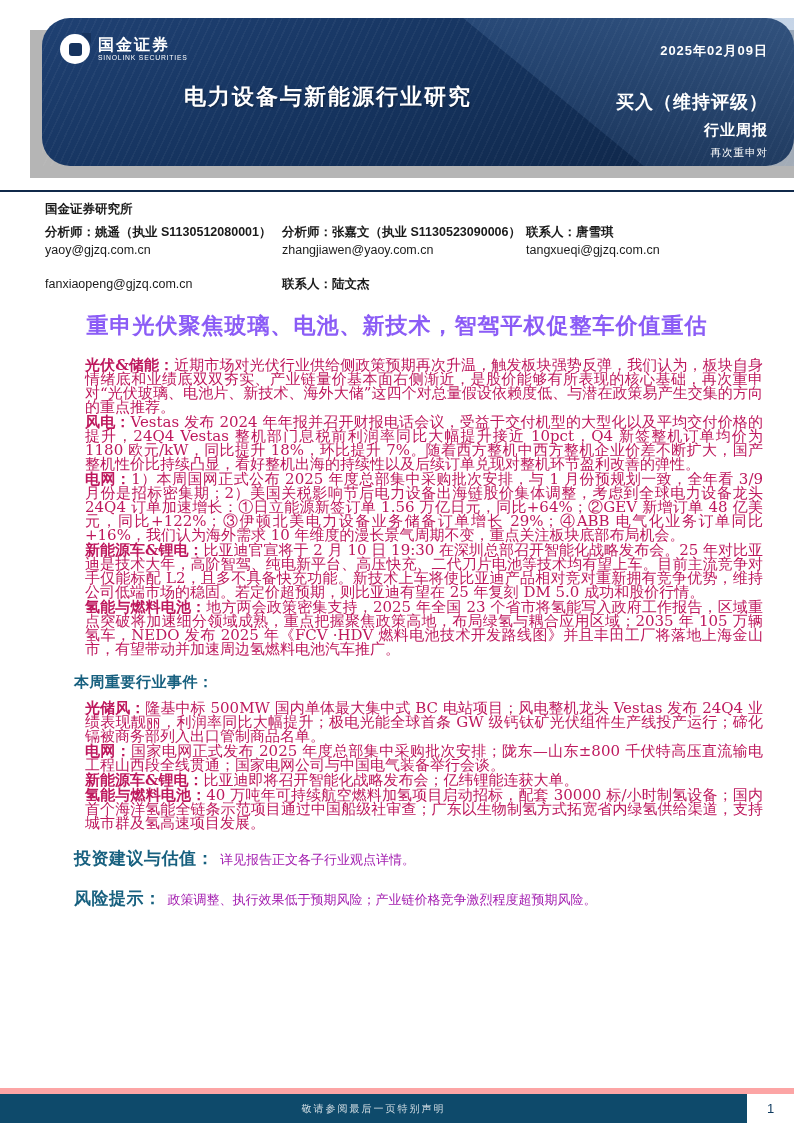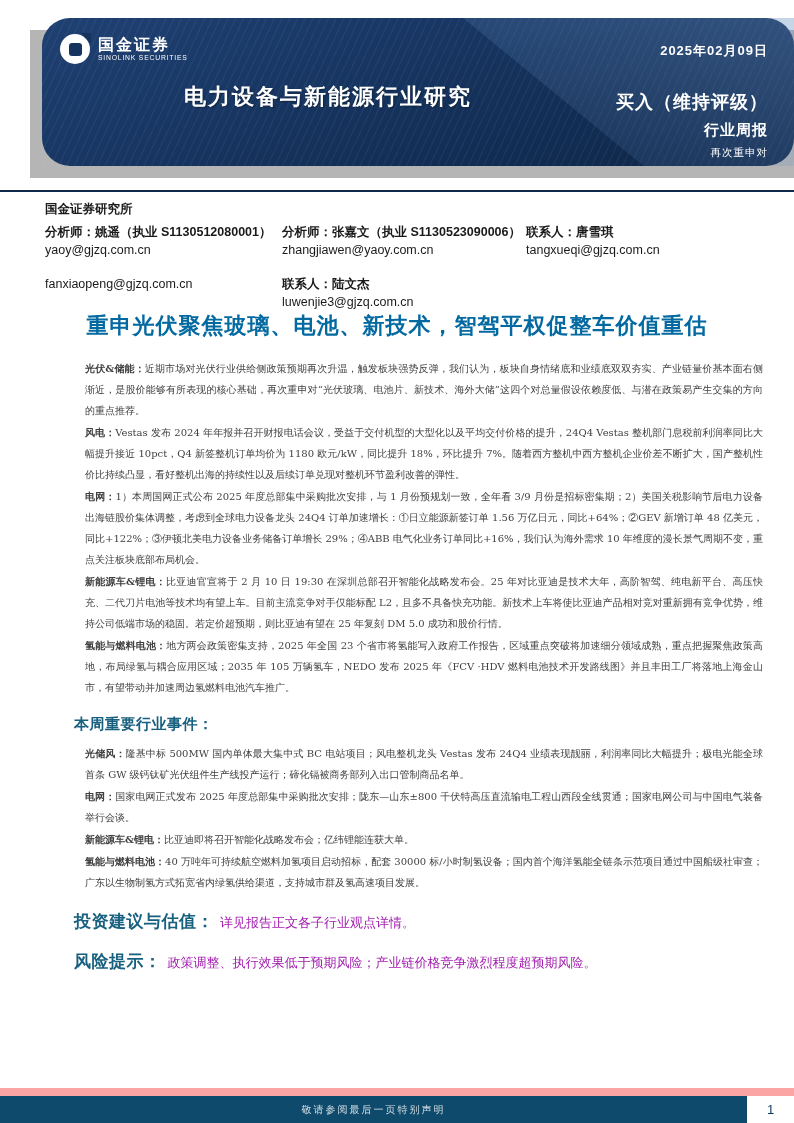--- a/index.html
+++ b/index.html
@@ -69,49 +69,49 @@
   .an-grid {
     display:grid; grid-template-columns:237px 244px 1fr;
     row-gap:16px; column-gap:0;
   }
   .an-role  { font-size:12.5px; font-weight:bold; line-height:1.45; }
   .an-email { font-size:12.5px; line-height:1.45; }
 
   
   .headline {
     position:absolute; left:0; top:311px; width:794px; text-align:center;
-    font-size:22px; font-weight:bold; color:#0369a1; letter-spacing:1px;
+    font-size:22px; font-weight:bold; color:#8b5cf6; letter-spacing:1px;
   }
 
   
   .content { position:absolute; left:85px; top:358px; width:678px; }
   .sec-h {
     margin-left:-11px; color:#17607f; font-size:15px; font-weight:bold;
     letter-spacing:0.5px; margin-bottom:11px;
     font-family:"Liberation Sans", sans-serif;
   }
   .sec-h.later { margin-top:17px; margin-bottom:9px; }
   .para {
     font-family:"DejaVu Serif", serif;
-    font-size:10px; line-height:21px; text-align:justify;
-    color:#404040; margin-bottom:1px;
+    font-size:15px; line-height:14px; text-align:justify;
+    color:#be185d; margin-bottom:1px;
   }
   .para .lbl { font-weight:bold; }
   .inline-sec { margin-top:17px; font-family:"DejaVu Serif", serif; }
   .inline-sec .h3 {
     font-family:"Liberation Sans", sans-serif;
     color:#17607f; font-size:17px; font-weight:bold; letter-spacing:0.5px;
     margin-left:-11px; margin-right:6px;
   }
   .inline-sec .txt { font-size:13px; color:#a21caf; }
 
   
   .footer {
     position:absolute; left:0; bottom:0; width:794px; height:35px;
-    border-top:8px solid #fca5a5; display:flex;
+    border-top:6px solid #fca5a5; display:flex;
   }
   .footer-bar {
     width:747px; background:#0e4a6b;
     display:flex; align-items:center; justify-content:center;
   }
   .footer-bar .disc {
     color:rgba(255,255,255,0.8); font-size:10px; letter-spacing:2px;
     font-family:"DejaVu Serif", serif;
   }
   .footer-page {
@@ -155,21 +155,20 @@
       </div>
       <div>
         <div class="an-role">联系人：唐雪琪</div>
         <div class="an-email">tangxueqi@gjzq.com.cn</div>
       </div>
       <div>
         <div class="an-email">fanxiaopeng@gjzq.com.cn</div>
       </div>
       <div>
         <div class="an-role">联系人：陆文杰</div>
-        <div class="an-email">luwenjie3@gjzq.com.cn</div>
       </div>
     </div>
   </div>
 
   <div class="headline">重申光伏聚焦玻璃、电池、新技术，智驾平权促整车价值重估</div>
 
   <div class="content">
 
 
     <p class="para"><span class="lbl">光伏&amp;储能：</span><span>近期市场对光伏行业供给侧政策预期再次升温，触发板块强势反弹，我们认为，板块自身情绪底和业绩底双双夯实、产业链量价基本面右侧渐近，是股价能够有所表现的核心基础，再次重申对“光伏玻璃、电池片、新技术、海外大储”这四个对总量假设依赖度低、与潜在政策易产生交集的方向的重点推荐。</span></p>

